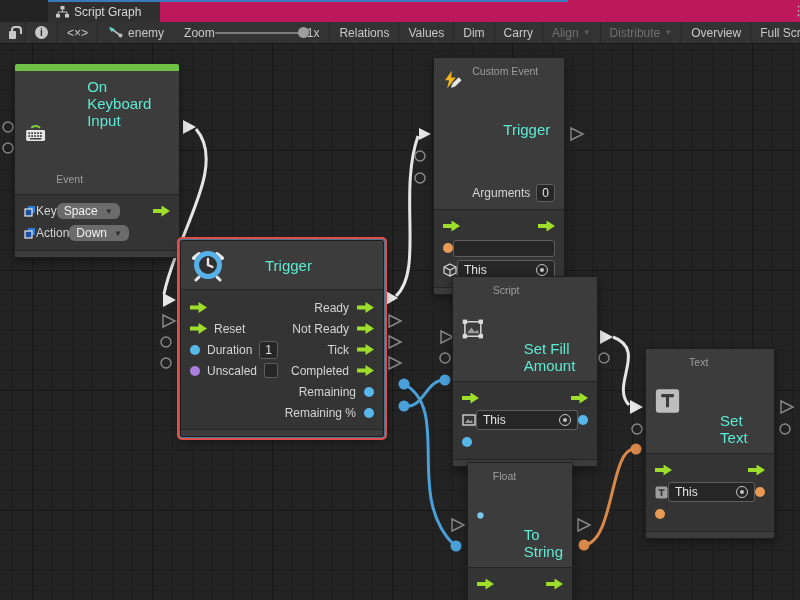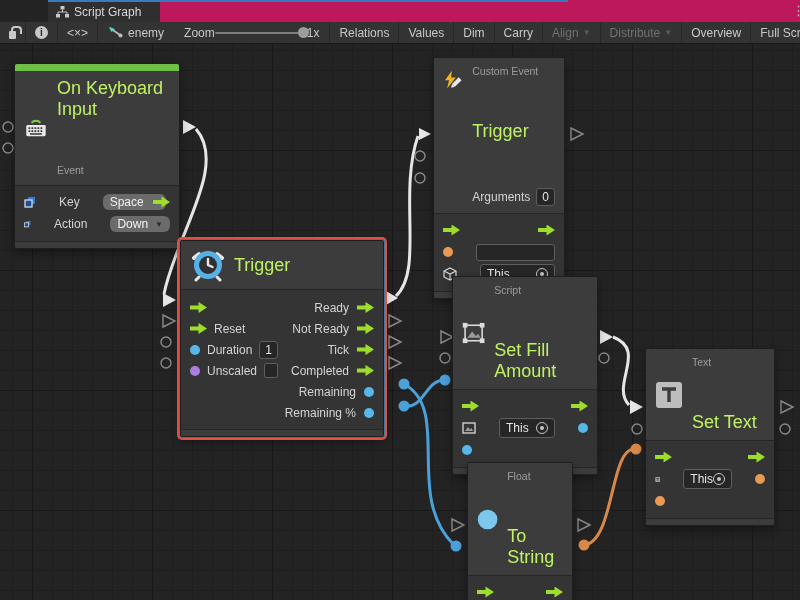--- a/index.html
+++ b/index.html
@@ -50,23 +50,23 @@
 
   
   .node { position:absolute; background:#343434; border:1px solid #1e1e1e; border-radius:2px;
           box-shadow:0 4px 10px rgba(0,0,0,.35); color:#d4d4d4; font-size:12px; }
   .node.selected { box-shadow:0 0 0 1px #47789b, 0 0 0 3px #dd4f47, 0 4px 10px rgba(0,0,0,.4); }
   .event-bar { height:7px; background:#6fc145; border-radius:2px 2px 0 0; }
   .n-head { background:#3c3c3c; display:flex; align-items:center; gap:9px; padding:7px 9px;
             border-bottom:1px solid #262626; }
   .n-foot { background:#3c3c3c; height:7px; border-top:1px solid #262626; border-radius:0 0 2px 2px; }
   .n-body { padding:5px 0 6px 0; }
-  .t1 { font-size:18px; color:#bef264; }
+  .t1 { font-size:15px; color:#5eead4;margin-left:31px; }
   .t2 { font-size:10.5px; color:#9d9d9d; margin-bottom:2px; }
-  .prow { height:22px; display:flex; align-items:center; gap:23px; padding:0 9px; position:relative; }
+  .prow { height:22px; display:flex; align-items:center; gap:0; padding:0 9px; position:relative; }
 
   .flow-arrow { width:17px; height:11px; background:#9ddd2b; flex:none;
     clip-path:polygon(0 32%,50% 32%,50% 0,100% 50%,50% 100%,50% 68%,0 68%); }
   .dot { width:10px; height:10px; border-radius:50%; flex:none; }
   .dot.blue { background:#58b7e9; } .dot.orange { background:#e89a54; } .dot.purple { background:#ab7fe2; }
 
   .mini-field { background:#262626; border:1px solid #5e5e5e; border-radius:3px; color:#e4e4e4;
                 padding:1px 5px; min-width:16px; text-align:center; font-size:12px; }
   .obj-field { background:#262626; border:1px solid #5e5e5e; border-radius:3px; color:#e4e4e4;
                display:flex; align-items:center; justify-content:space-between; padding:2px 6px; font-size:12px; }

